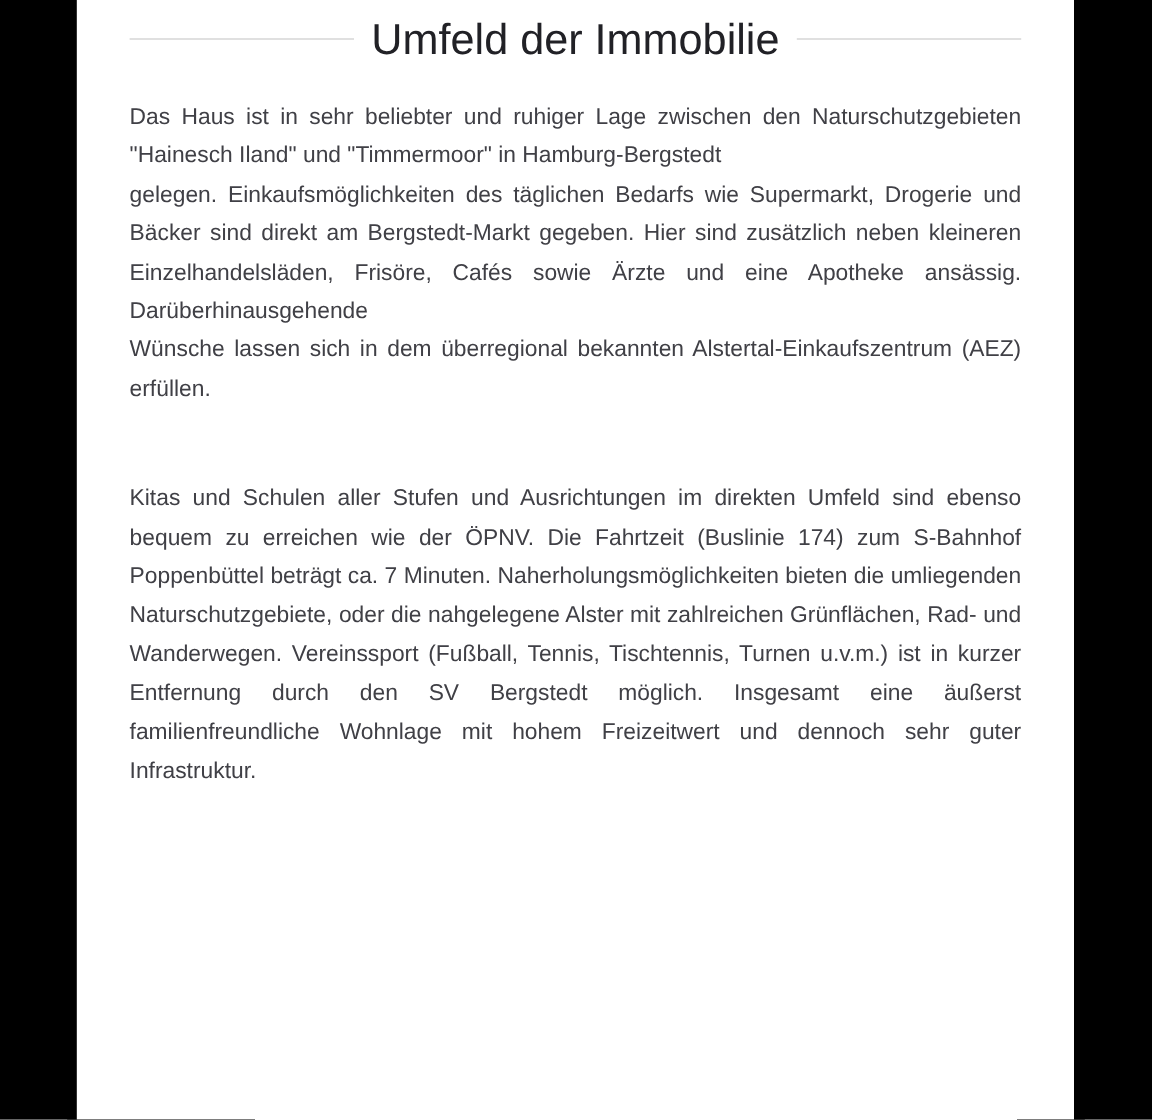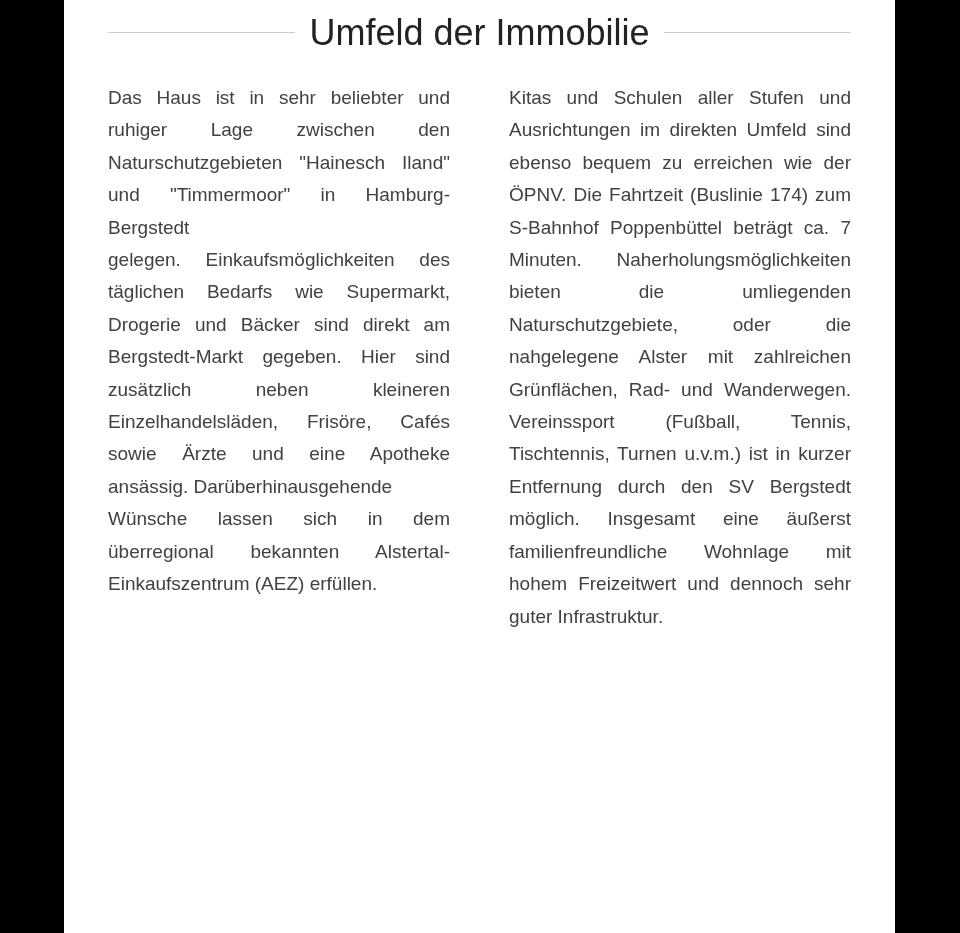--- a/index.html
+++ b/index.html
@@ -41,20 +41,21 @@
     font-size: 36px;
     font-weight: 400;
     line-height: 1.25;
     color: #212126;
     padding: 0 14px;
     white-space: nowrap;
   }
   .columns {
     display: flex;
     gap: 59px;
+    flex-direction: column;
   }
   .col {
     flex: 1;
     min-width: 0;
     font-size: 19px;
     line-height: 32.4px;
     color: #404046;
     text-align: justify;
     white-space: pre-line;
   }

